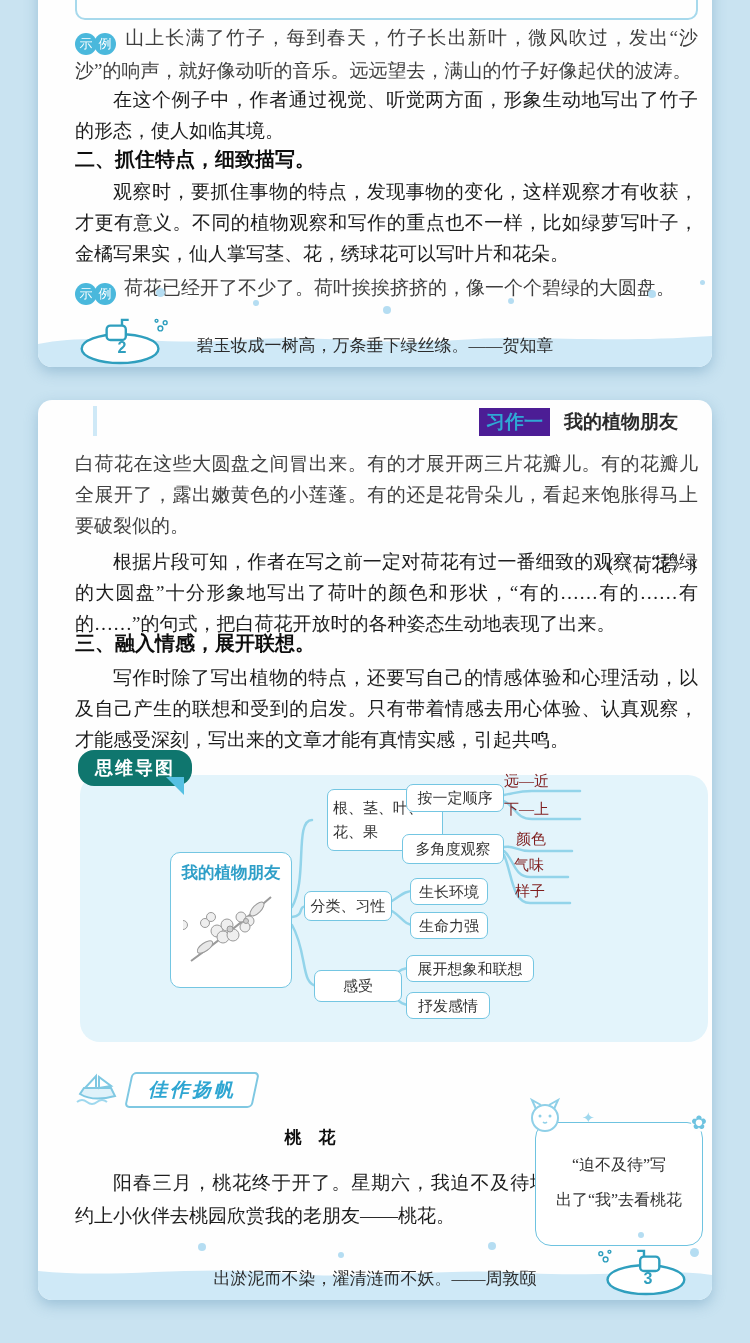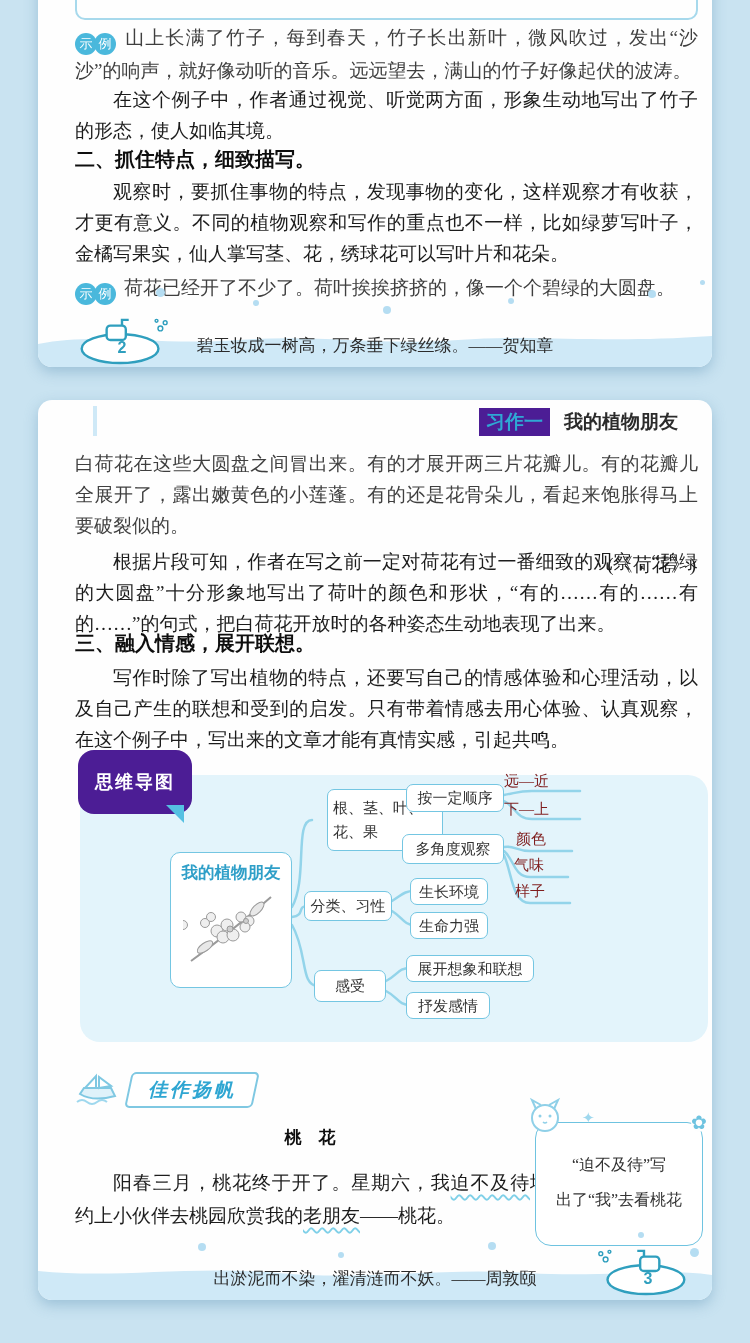--- a/index.html
+++ b/index.html
@@ -34,22 +34,22 @@
             font:bold 16px "Liberation Sans",sans-serif;color:#2f9fbe;}
   .dot{position:absolute;border-radius:50%;background:#b5ddf2;}
 
   .p2-header{position:absolute;top:8px;right:34px;display:flex;align-items:center;gap:14px;
              font-family:"Liberation Sans","DejaVu Sans",sans-serif;}
   .tag{color:#2fa8d4;font-weight:bold;font-size:19px;background:#4c1d95;padding:1px 7px;}
   .header-title{color:#2b2b2b;font-weight:bold;font-size:19px;}
   .header-bar{position:absolute;left:55px;top:6px;width:4px;height:30px;background:#cfe9f7;}
   .source{position:absolute;right:16px;font-size:19px;color:#1c1c1c;}
 
-  .mm-badge{position:absolute;left:40px;top:350px;background:#4c1d95;color:#fff;
-            font:bold 18px "Liberation Sans",sans-serif;padding:20px 17px;
+  .mm-badge{position:absolute;left:40px;top:350px;background:#0f766e;color:#fff;
+            font:bold 18px "Liberation Sans",sans-serif;padding:6px 17px;
             border-radius:16px 16px 16px 16px;z-index:3;letter-spacing:2px;}
   .mm-badge::after{content:'';position:absolute;right:8px;bottom:-9px;width:0;height:0;
             border:9px solid transparent;border-top-color:#55c0e2;border-right-color:#55c0e2;}
   .mm-panel{position:absolute;left:42px;top:375px;width:628px;height:267px;background:#e3f4fb;
             border-radius:20px;}
   .mm-svg{position:absolute;left:0;top:0;width:628px;height:267px;}
   .mm-node{position:absolute;background:#fff;border:1.5px solid #74c6e2;border-radius:7px;
            font-size:15px;color:#333;display:flex;align-items:center;justify-content:center;
            text-align:center;padding:2px 5px;box-sizing:border-box;line-height:1.6;}
   .mm-node.tl{justify-content:flex-start;text-align:left;}
@@ -60,21 +60,21 @@
 
   .essay-badge{position:absolute;left:37px;top:672px;display:flex;align-items:center;gap:7px;}
   .banner{border:2px solid #7fc8e2;background:#fff;transform:skewX(-12deg);border-radius:5px;
           padding:3px 18px;}
   .banner span{display:inline-block;transform:skewX(12deg);color:#2fa6d2;letter-spacing:3px;
           font:bold italic 19px "Liberation Sans",sans-serif;}
   .essay-title{position:absolute;left:37px;top:726px;width:470px;text-align:center;
                font-size:17px;font-weight:bold;color:#0e0e0e;}
   .essay-p{position:absolute;left:37px;top:766px;width:474px;font-size:19px;line-height:33px;
            text-align:justify;text-indent:2em;color:#1c1c1c;}
-  .wavy{text-decoration:underline;text-decoration-style:wavy;text-decoration-color:#7fd0e8;
+  .wavy{text-decoration-style:wavy;text-decoration-color:#7fd0e8;
         text-decoration-thickness:1.5px;text-underline-offset:5px;}
 
   .note{position:absolute;left:497px;top:722px;width:168px;height:124px;
         border:1.5px solid #6ec3e0;border-radius:16px;font-size:16px;line-height:35px;
         text-align:center;color:#333;padding-top:24px;box-sizing:border-box;background:#fff;}
   .note .line{display:block;}
   .note .cat{position:absolute;left:-12px;top:-26px;}
   .note .sparkle{position:absolute;left:46px;top:-22px;color:#9fd8ee;font-size:15px;}
   .note .flower-deco{position:absolute;right:-5px;top:-10px;color:#6ec3e0;font-size:19px;
         background:#fefefe;border-radius:50%;line-height:1;}
@@ -142,21 +142,21 @@
       <span class="header-title">我的植物朋友</span>
     </div>
 
     <div class="textblock kai" style="top:48px;">白荷花在这些大圆盘之间冒出来。有的才展开两三片花瓣儿。有的花瓣儿全展开了，露出嫩黄色的小莲蓬。有的还是花骨朵儿，看起来饱胀得马上要破裂似的。</div>
     <div class="source kai" style="top:112px;margin-top:40px;">(《荷花》)</div>
 
     <div class="textblock indent" style="top:146px;">根据片段可知，作者在写之前一定对荷花有过一番细致的观察，“碧绿的大圆盘”十分形象地写出了荷叶的颜色和形状，“有的……有的……有的……”的句式，把白荷花开放时的各种姿态生动地表现了出来。</div>
 
     <div class="heading" style="top:230px;">三、融入情感，展开联想。</div>
 
-    <div class="textblock indent" style="top:262px;">写作时除了写出植物的特点，还要写自己的情感体验和心理活动，以及自己产生的联想和受到的启发。只有带着情感去用心体验、认真观察，在这个例子中，写出来的文章才能有真情实感，引起共鸣。</div>
+    <div class="textblock indent" style="top:262px;">写作时除了写出植物的特点，还要写自己的情感体验和心理活动，以及自己产生的联想和受到的启发。只有带着情感去用心体验、认真观察，才能感受深刻，写出来的文章才能有真情实感，引起共鸣。</div>
 
     <div class="mm-badge">思维导图</div>
     <div class="mm-panel">
       <svg class="mm-svg" viewBox="0 0 628 267">
         <g fill="none" stroke="#93d4ea" stroke-width="2.5" stroke-linecap="round">
           <path d="M212,132 C228,104 214,45 232,45"></path>
           <path d="M212,142 C226,140 216,131 228,131"></path>
           <path d="M212,150 C228,178 220,211 238,211"></path>
           <path d="M328,38 C338,30 334,23 344,23"></path>
           <path d="M328,52 C338,60 332,74 342,74"></path>
@@ -190,21 +190,21 @@
             <circle cx="63" cy="36" r="2.5" fill="#cfcfcf"></circle>
             <circle cx="22" cy="38" r="4.5"></circle>
               <circle cx="28" cy="32" r="4.5"></circle>
               <circle cx="30,38" cy="40" r="4.5"></circle>
           </g>
         </svg>
       </div>
 
       <div class="mm-node tl" style="left:230px;top:14px;width:116px;height:62px;margin-left:17px;">根、茎、叶、花、果</div>
       <div class="mm-node" style="left:224px;top:116px;width:88px;height:30px;">分类、习性</div>
-      <div class="mm-node" style="left:234px;top:195px;width:72px;height:32px;">感受</div>
+      <div class="mm-node" style="left:234px;top:195px;width:88px;height:32px;">感受</div>
 
       <div class="mm-node" style="left:326px;top:9px;width:98px;height:28px;">按一定顺序</div>
       <div class="mm-node" style="left:322px;top:59px;width:102px;height:30px;">多角度观察</div>
       <div class="mm-node" style="left:330px;top:103px;width:78px;height:27px;">生长环境</div>
       <div class="mm-node" style="left:330px;top:137px;width:78px;height:27px;">生命力强</div>
       <div class="mm-node" style="left:326px;top:180px;width:128px;height:27px;">展开想象和联想</div>
       <div class="mm-node" style="left:326px;top:217px;width:84px;height:27px;">抒发感情</div>
 
       <div class="mm-leaf" style="left:424px;top:-3px;">远—近</div>
       <div class="mm-leaf" style="left:424px;top:25px;">下—上</div>

